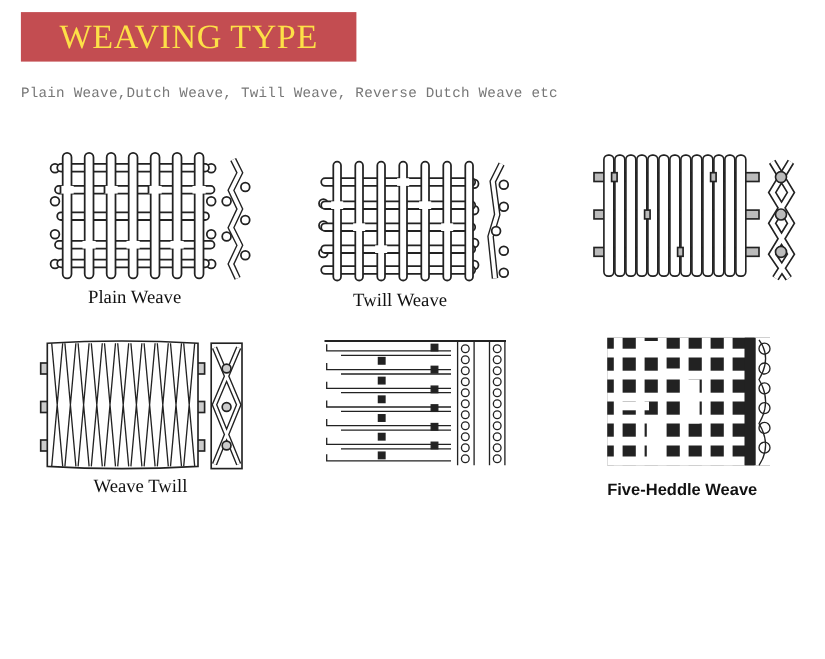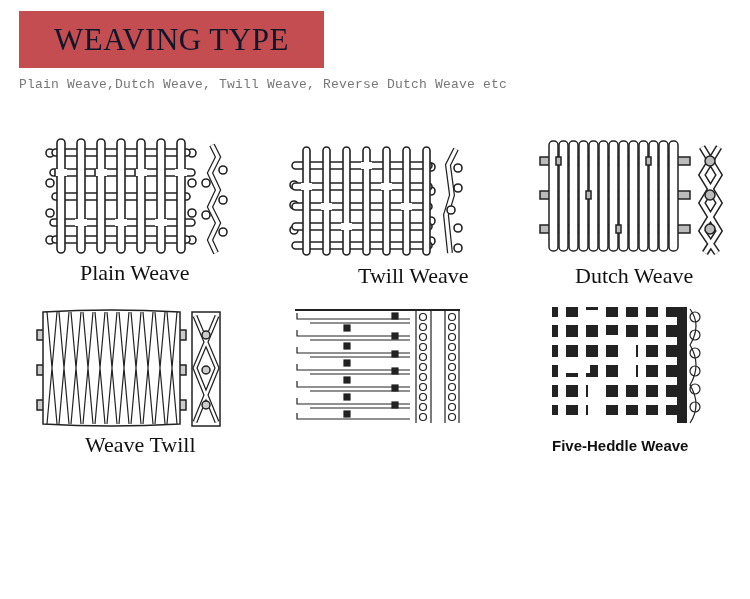--- a/index.html
+++ b/index.html
@@ -1,23 +1,23 @@
 <!DOCTYPE html>
 <html><head>
 <meta charset="utf-8">
 <style>
   html,body{margin:0;padding:0;background:#fff;}
   body{width:750px;height:599px;position:relative;overflow:hidden;font-family:"Liberation Serif",serif;}
-  .banner{position:absolute;left:19px;top:11px;width:305px;height:57px;background:#c34d51;color:#0f172a;
+  .banner{position:absolute;left:19px;top:11px;width:305px;height:45px;background:#c34d51;color:#fde047;
     font-family:"Liberation Serif",serif;font-size:31px;letter-spacing:0.5px;display:flex;align-items:center;justify-content:center;}
   .subtitle{position:absolute;left:19px;top:77px;font-family:"Liberation Mono",monospace;font-size:13px;color:#777;letter-spacing:0.2px;white-space:nowrap;text-align:center;}
   .cell{position:absolute;}
   .cell svg{position:absolute;left:0;top:0;}
   .label{position:absolute;white-space:nowrap;color:#111;}
-  .serif{font-family:"Liberation Serif",serif;font-size:22px;}
+  .serif{font-family:"Liberation Serif",serif;font-size:17px;}
   .sans{font-family:"Liberation Sans",sans-serif;font-size:15px;font-weight:bold;}
 </style>
 </head>
 <body>
 
 <div class="banner">
   <span>WEAVING TYPE</span>
 </div>
 <div class="subtitle">Plain Weave,Dutch Weave, Twill Weave, Reverse Dutch Weave etc</div>
 
@@ -101,21 +101,21 @@
       <rect x="113" y="68" width="11" height="7" stroke="none"></rect>
       <path d="M168 14 L160 30 L164 60 L158 80 L162 118" fill="none" stroke-width="6" stroke="#222"></path>
       <path d="M168 14 L160 30 L164 60 L158 80 L162 118" fill="none" stroke-width="3.5" stroke="#fff"></path>
       <circle cx="170" cy="33" r="4"></circle>
         <circle cx="170" cy="53" r="4"></circle>
         <circle cx="163" cy="75" r="4"></circle>
         <circle cx="170" cy="93" r="4"></circle>
         <circle cx="170" cy="113" r="4"></circle>
     </g>
   </svg>
-  <div class="label serif" style="left:33px;top:128px;margin-left:37px;">Twill Weave</div>
+  <div class="label serif" style="left:33px;top:128px;">Twill Weave</div>
 </div>
 
 <div class="cell" style="left:537px;top:135px;width:200px;height:150px;">
   <svg width="200" height="125" viewBox="0 0 200 125">
     <g stroke="#222" stroke-width="1.5">
       <rect x="3" y="22" width="150" height="8" fill="#bbb"></rect>
       <rect x="3" y="56" width="150" height="8" fill="#bbb"></rect>
       <rect x="3" y="90" width="150" height="8" fill="#bbb"></rect>
       <g fill="#fff">
         <rect x="12" y="6" width="9" height="110" rx="4"></rect>
@@ -138,21 +138,20 @@
           <rect x="79" y="90" width="5" height="8"></rect>
           <rect x="109" y="22" width="5" height="8"></rect>
         </g>
       <path d="M165 12 L182 40 L165 68 L182 96 L168 118 M182 12 L165 40 L182 68 L165 96 L180 118" fill="none" stroke-width="7"></path>
       <path d="M165 12 L182 40 L165 68 L182 96 L168 118 M182 12 L165 40 L182 68 L165 96 L180 118" fill="none" stroke-width="4" stroke="#fff"></path>
       <circle cx="173" cy="26" r="5" fill="#bbb"></circle>
         <circle cx="173" cy="60" r="5" fill="#bbb"></circle>
         <circle cx="173" cy="94" r="5" fill="#bbb"></circle>
     </g>
   </svg>
-  <div class="label serif" style="left:38px;top:128px;">Dutch Weave</div>
 </div>
 
 <div class="cell" style="left:35px;top:308px;width:195px;height:150px;">
   <svg width="195" height="122" viewBox="0 0 195 122">
     <g stroke="#222" stroke-width="1.5">
       <rect x="2" y="22" width="8" height="10" fill="#ccc"></rect>
         <rect x="2" y="57" width="8" height="10" fill="#ccc"></rect>
         <rect x="2" y="92" width="8" height="10" fill="#ccc"></rect>
       <rect x="143" y="22" width="8" height="10" fill="#ccc"></rect>
         <rect x="143" y="57" width="8" height="10" fill="#ccc"></rect>

